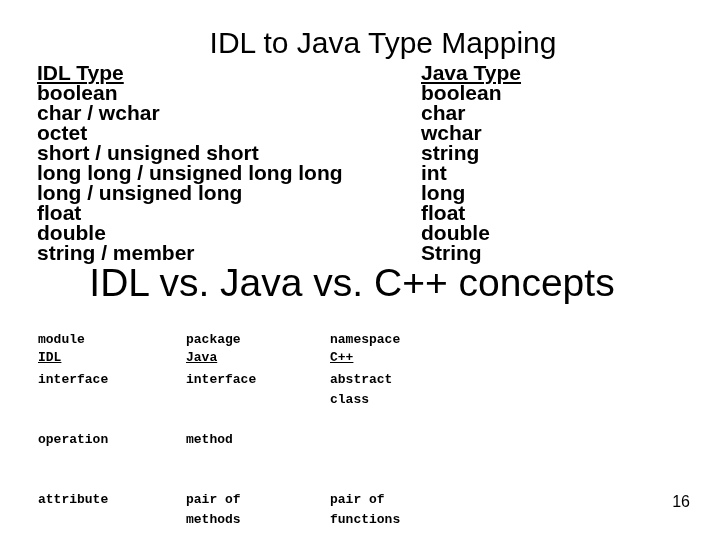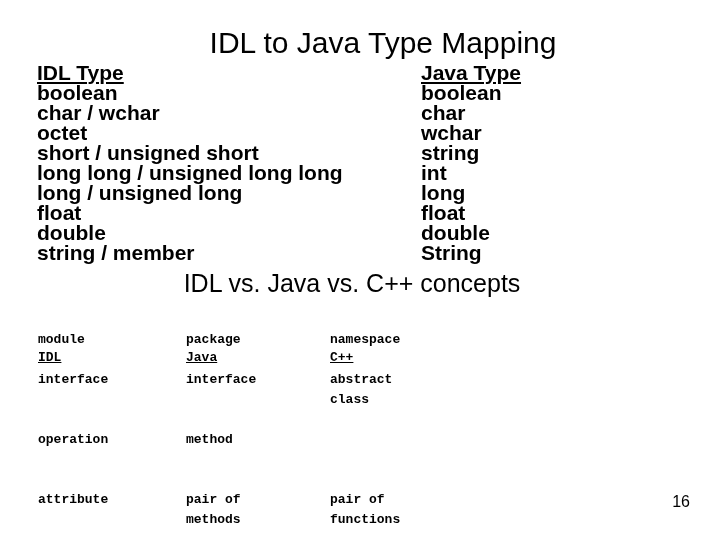--- a/index.html
+++ b/index.html
@@ -62,21 +62,21 @@
   }
 
   
   .title-2 {
     position: absolute;
     left: 0;
     top: 266px;
     width: 704px;
     text-align: center;
     font-family: "Liberation Sans", sans-serif;
-    font-size: 25px;
+    font-size: 39px;
     font-weight: 400;
     line-height: 34px;
     color: #000000;
     white-space: nowrap;
   }
 
   .concepts {
     position: absolute;
     left: 0;
     top: 310px;

